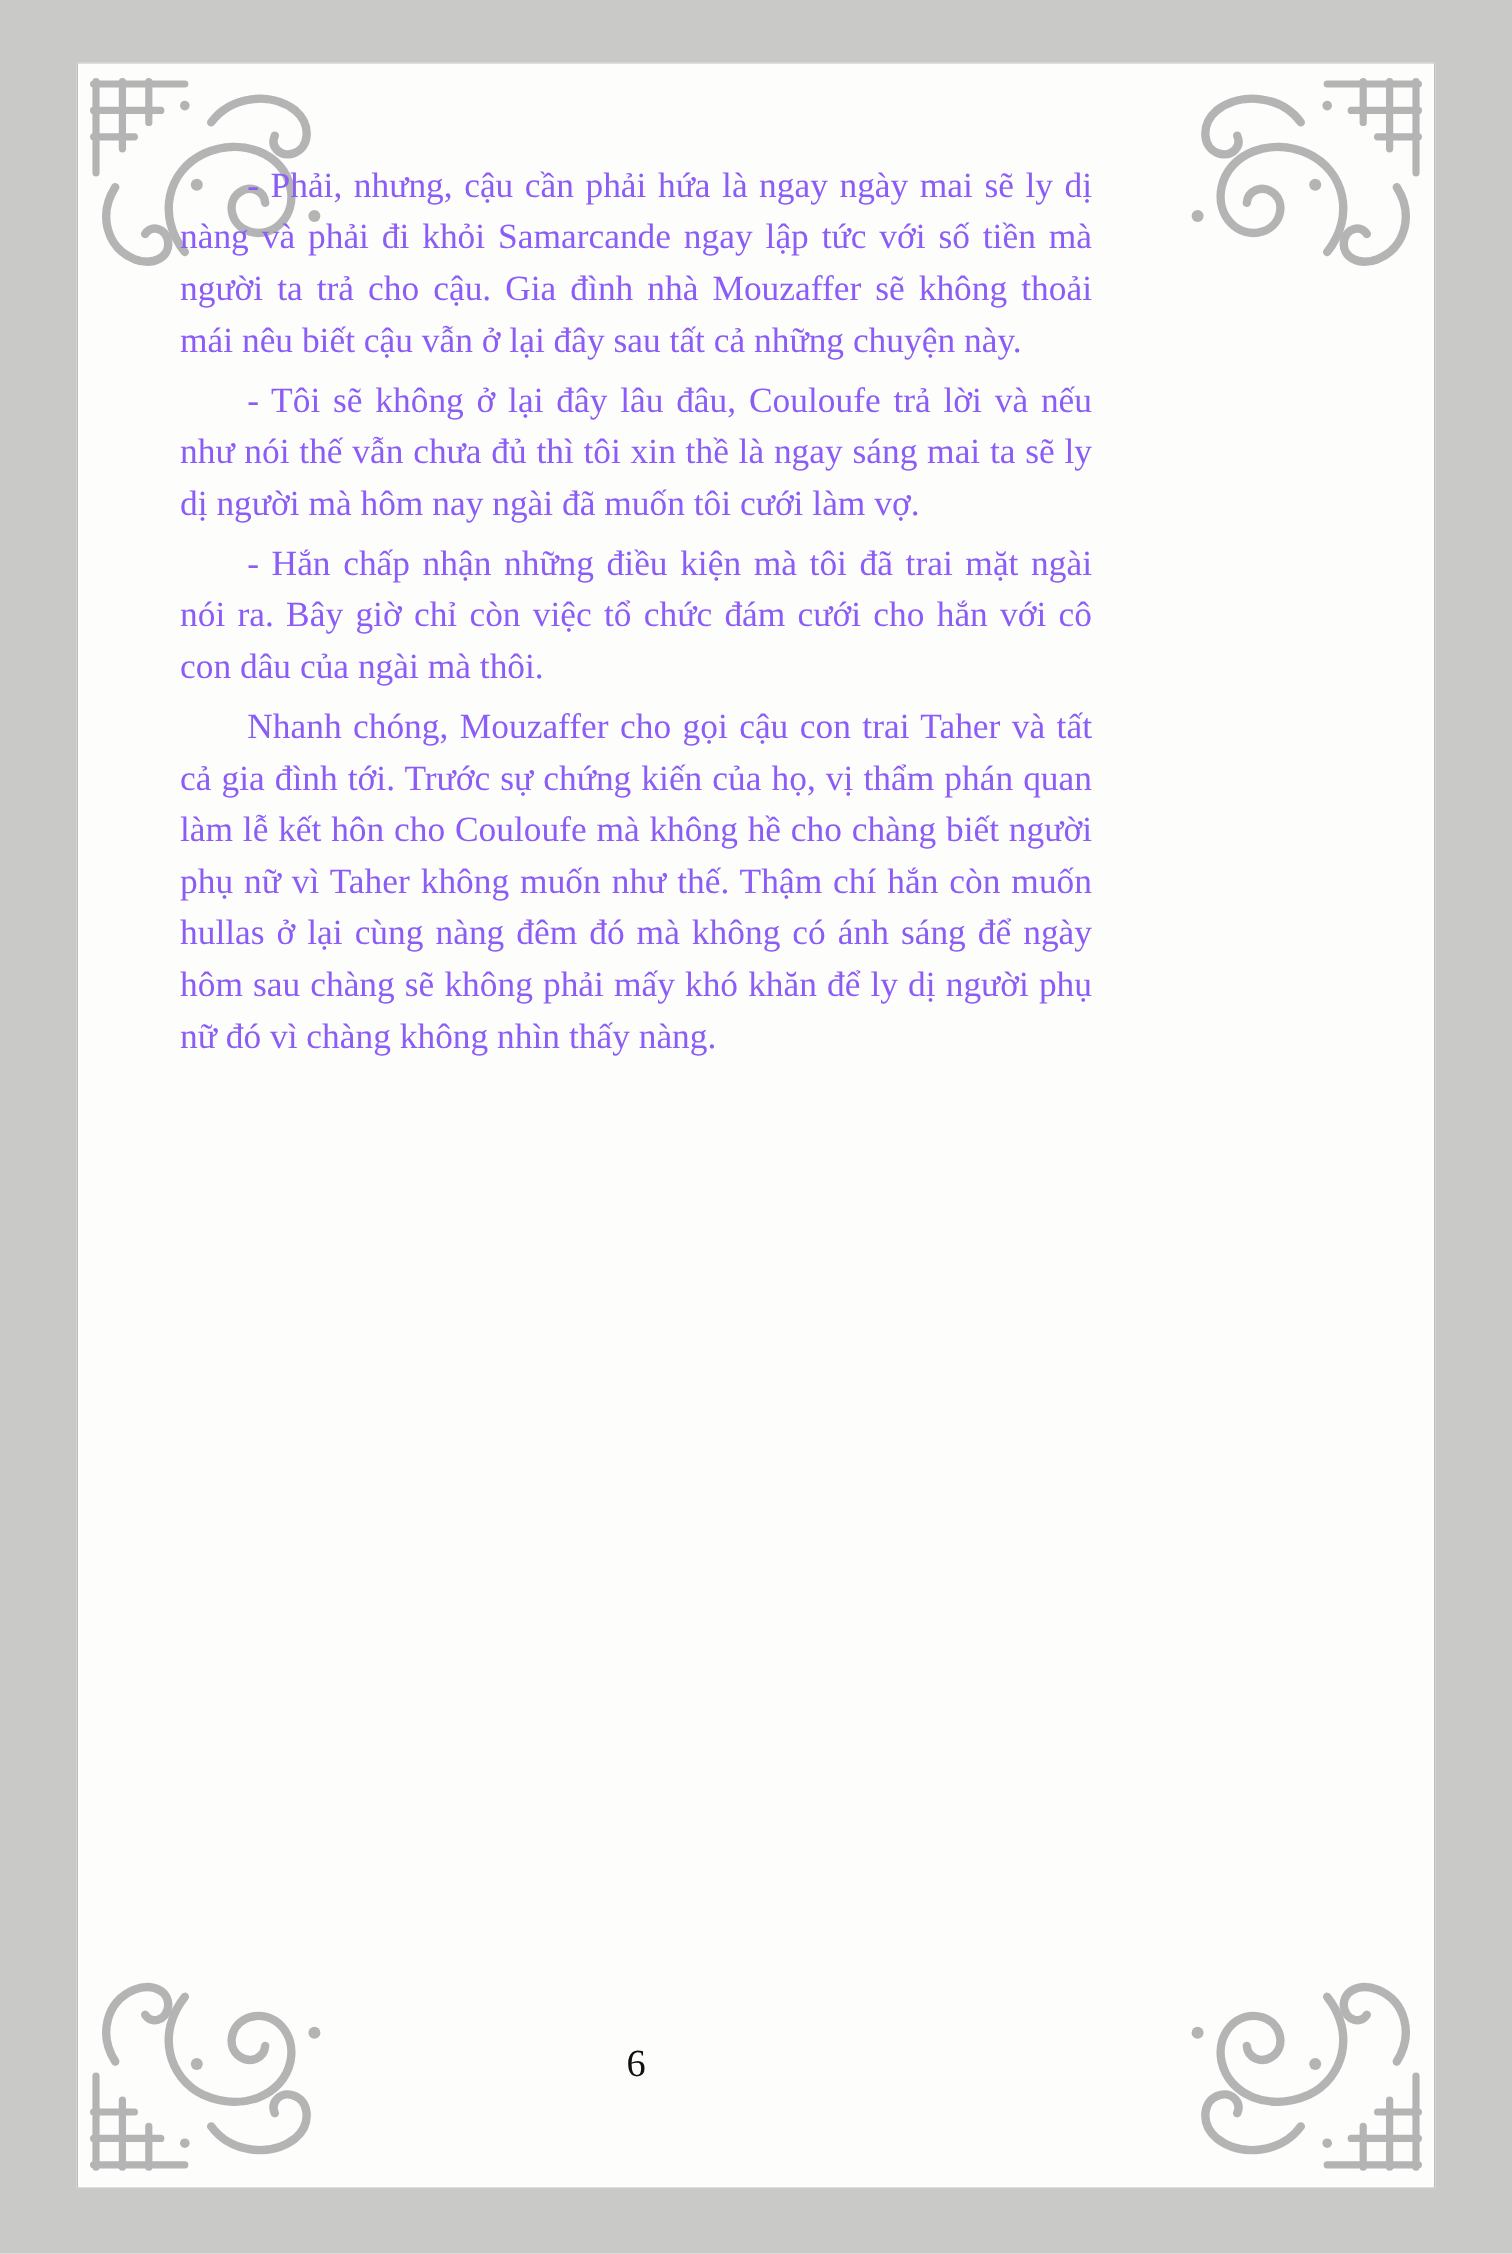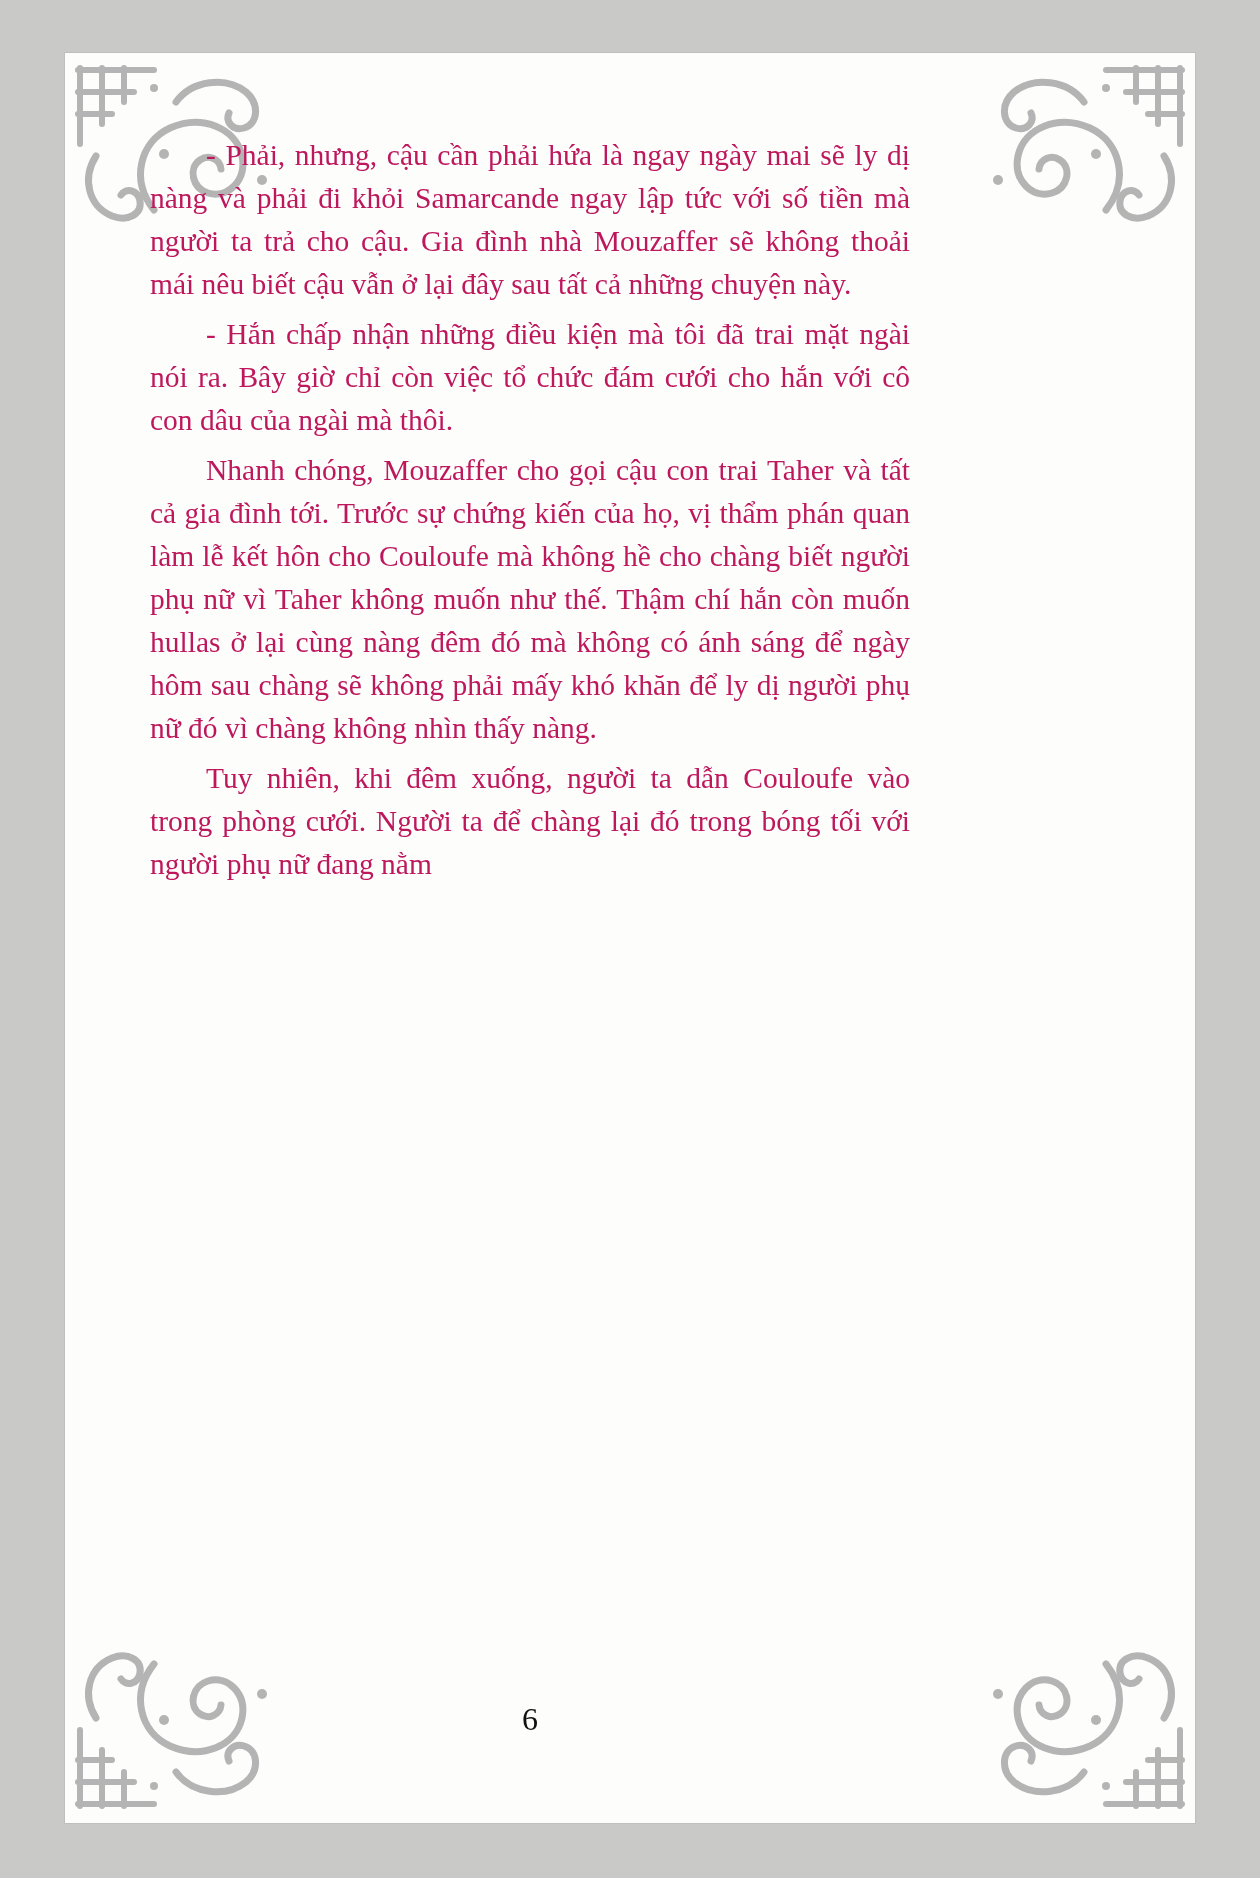--- a/index.html
+++ b/index.html
@@ -20,21 +20,21 @@
     width: 1132px;
     height: 1772px;
     background: #fdfdfc;
     box-shadow: 0 0 0 1px #bfbfbf inset;
   }
   .content {
     position: absolute;
     left: 86px;
     top: 82px;
     width: 760px;
-    color: #be185d;
+    color: #8b5cf6;
     font-size: 29.5px;
     line-height: 43px;
     text-align: justify;
     font-family: Liberation Serif, serif;
   }
   .content p {
     text-indent: 56px;
     margin-bottom: 7px;
   }
   .page-number {
@@ -90,20 +90,20 @@
     </svg>
   <svg class="orn bl" style="color: rgb(180, 180, 180);">
       <use href="#orn-sym"></use>
     </svg>
   <svg class="orn br" style="color: rgb(180, 180, 180);">
       <use href="#orn-sym"></use>
     </svg>
 
   <div class="content">
     <p>- Phải, nhưng, cậu cần phải hứa là ngay ngày mai sẽ ly dị nàng và phải đi khỏi Samarcande ngay lập tức với số tiền mà người ta trả cho cậu. Gia đình nhà Mouzaffer sẽ không thoải mái nêu biết cậu vẫn ở lại đây sau tất cả những chuyện này.</p>
+    <p>- Tôi sẽ không ở lại đây lâu đâu, Couloufe trả lời và nếu như nói thế vẫn chưa đủ thì tôi xin thề là ngay sáng mai ta sẽ ly dị người mà hôm nay ngài đã muốn tôi cưới làm vợ.</p>
     <p>- Hắn chấp nhận những điều kiện mà tôi đã trai mặt ngài nói ra. Bây giờ chỉ còn việc tổ chức đám cưới cho hắn với cô con dâu của ngài mà thôi.</p>
     <p>Nhanh chóng, Mouzaffer cho gọi cậu con trai Taher và tất cả gia đình tới. Trước sự chứng kiến của họ, vị thẩm phán quan làm lễ kết hôn cho Couloufe mà không hề cho chàng biết người phụ nữ vì Taher không muốn như thế. Thậm chí hắn còn muốn hullas ở lại cùng nàng đêm đó mà không có ánh sáng để ngày hôm sau chàng sẽ không phải mấy khó khăn để ly dị người phụ nữ đó vì chàng không nhìn thấy nàng.</p>
-    <p>Tuy nhiên, khi đêm xuống, người ta dẫn Couloufe vào trong phòng cưới. Người ta để chàng lại đó trong bóng tối với người phụ nữ đang nằm</p>
   </div>
 
   <div class="page-number">6</div>
 
 </div>
 
 </body></html>

